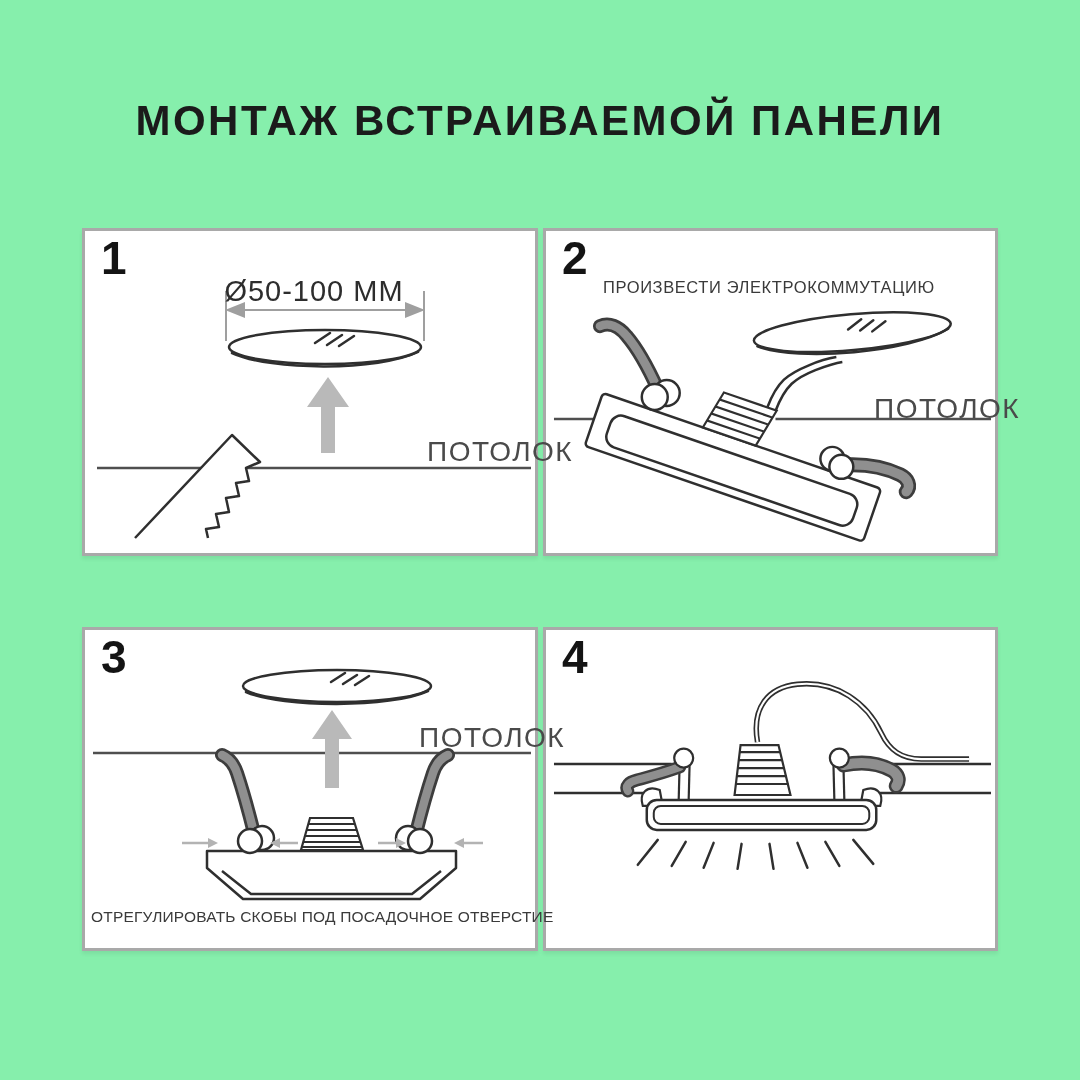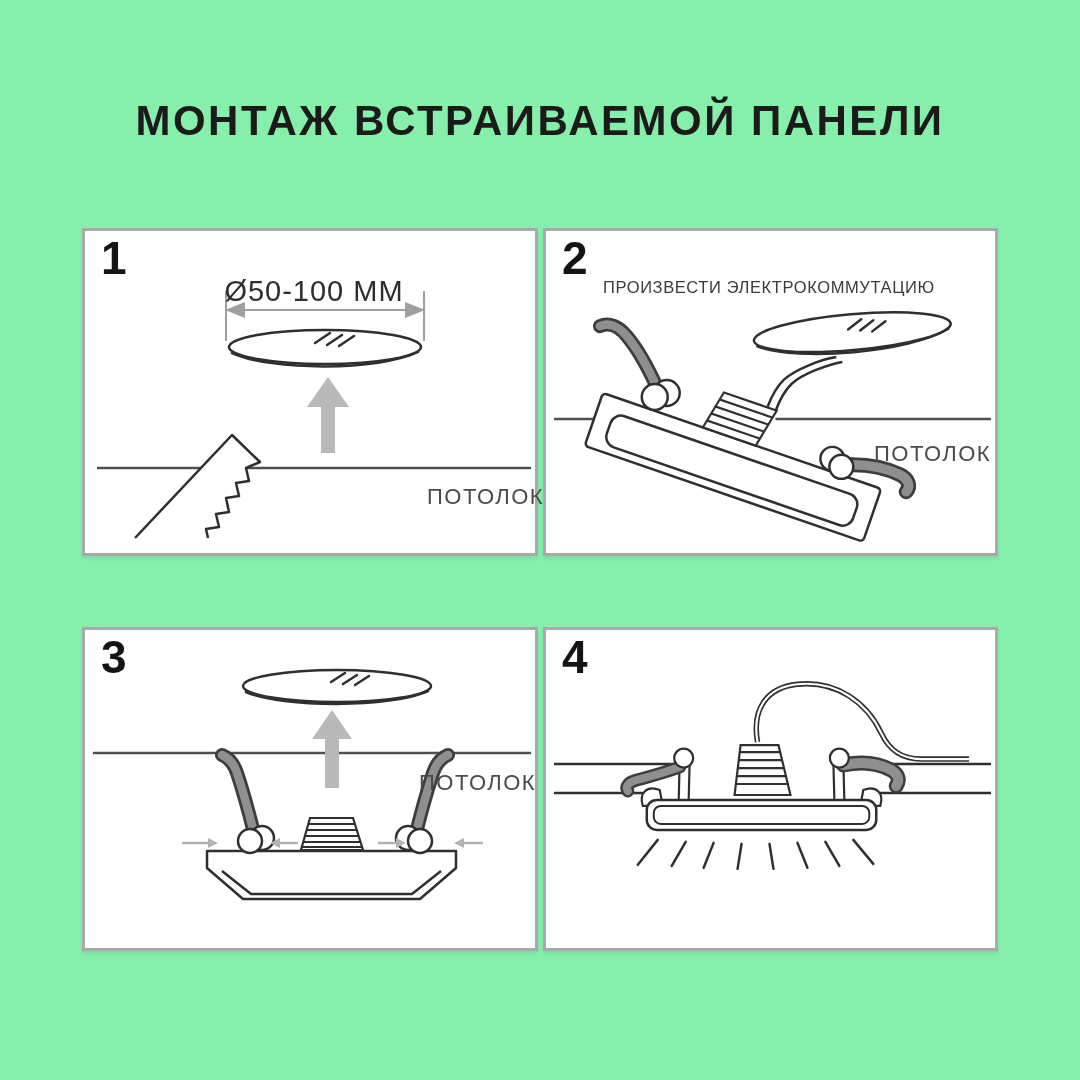--- a/index.html
+++ b/index.html
@@ -27,23 +27,22 @@
   .p2{left:543px;top:228px;width:455px;height:328px;}
   .p3{left:82px;top:627px;width:456px;height:324px;}
   .p4{left:543px;top:627px;width:455px;height:324px;}
   .num{
     position:absolute;left:16px;top:2px;z-index:3;
     font-size:46px;font-weight:700;color:#141414;line-height:1.1;
   }
   svg.draw{position:absolute;left:0;top:0;width:100%;height:100%;z-index:1;}
   .lbl{
     position:absolute;z-index:2;
-    color:#4a4a4a;font-size:22px;letter-spacing:1.5px;font-weight:400;
+    color:#4a4a4a;font-size:28px;letter-spacing:1.5px;font-weight:400;
     white-space:nowrap;
-    margin-top:48px;
   }
   .ceil1{left:342px;top:205px;}
   .ceil2{left:328px;top:162px;}
   .ceil3{left:334px;top:92px;}
   .dim{
     position:absolute;left:104px;top:44px;width:250px;z-index:2;
     text-align:center;font-size:29px;letter-spacing:1px;color:#2d2d2d;
     white-space:nowrap;
   }
   .cap2{
@@ -134,20 +133,21 @@
       <g stroke="#2f2f2f" stroke-width="2.5">
         <circle cx="287" cy="228" r="12" fill="#ffffff"></circle>
         <circle cx="296" cy="236" r="12" fill="#ffffff"></circle>
       </g>
     </svg>
   </section>
 
   <section class="panel p3">
     <span class="num">3</span>
     <span class="lbl ceil3">ПОТОЛОК</span>
+    <span class="cap3">ОТРЕГУЛИРОВАТЬ СКОБЫ ПОД ПОСАДОЧНОЕ ОТВЕРСТИЕ</span>
     <svg class="draw" viewBox="0 0 450 318">
       <g stroke="#2f2f2f" stroke-width="2.5" fill="none" stroke-linecap="round">
         <ellipse cx="252" cy="56" rx="94" ry="16" fill="#ffffff"></ellipse>
         <path d="M 161 62 C 198 78 306 78 343 61"></path>
         <line x1="246" y1="52" x2="260" y2="43"></line>
         <line x1="258" y1="54" x2="272" y2="45"></line>
         <line x1="270" y1="55" x2="284" y2="46"></line>
       </g>
       <line x1="8" y1="123" x2="446" y2="123" stroke="#4f4f4f" stroke-width="2.5"></line>
       <polygon points="247,80 267,109 254,109 254,158 240,158 240,109 227,109" fill="#b9b9b9"></polygon>

